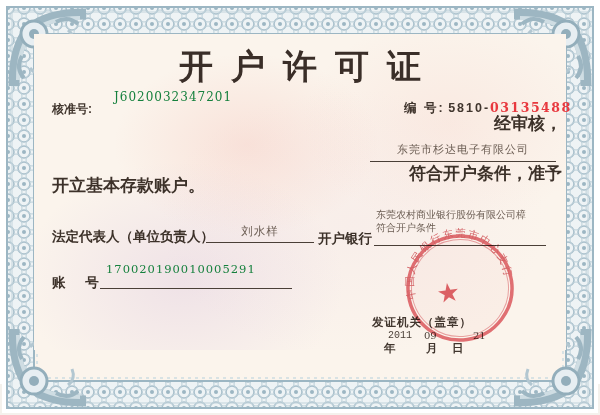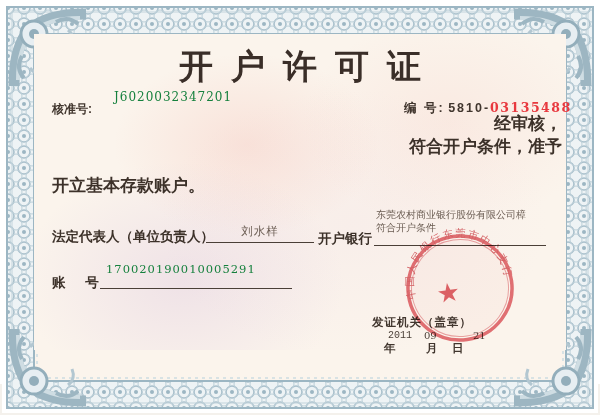--- a/index.html
+++ b/index.html
@@ -120,20 +120,23 @@
   <div class="abs label approval-label">核准号:</div>
   <div class="abs value approval-value">J6020032347201</div>
 
   <div class="abs serial">
     <span class="label">编 号:</span>
     <span class="label">5810-</span><span class="serial-number">03135488</span>
   </div>
 
   <div class="abs line1">
     <span class="big">经审核，</span>
+    <span class="blank blank-company">
+      <span class="fill">东莞市杉达电子有限公司</span>
+    </span>
     <span class="big">符合开户条件，准予</span>
   </div>
 
   <div class="abs big line2">开立基本存款账户。</div>
 
   <div class="abs row3">
     <span class="abs mid legal-label">法定代表人（单位负责人）</span>
     <span class="abs blank legal-blank">
       <span class="fill">刘水样</span>
     </span>

